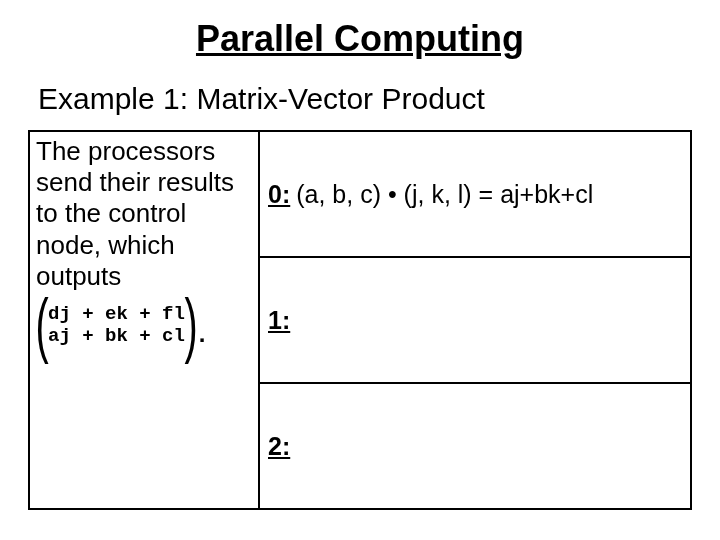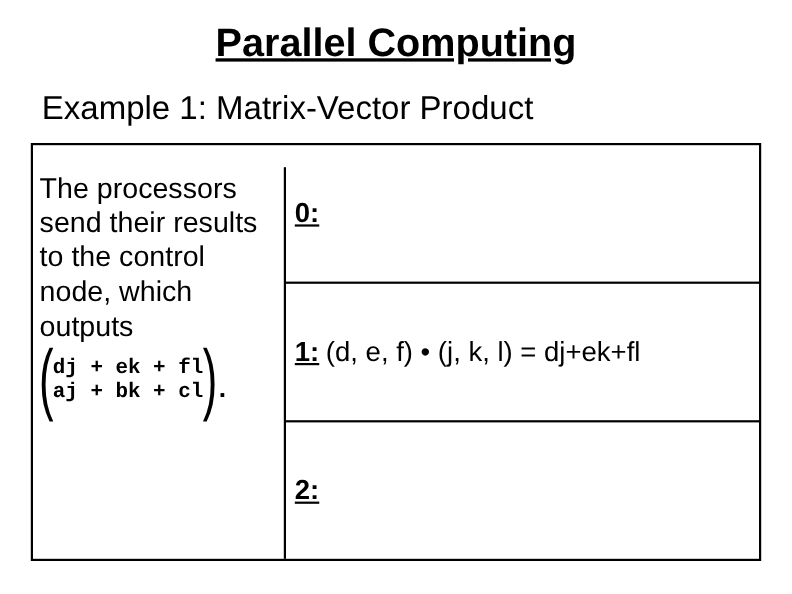--- a/index.html
+++ b/index.html
@@ -39,21 +39,20 @@
     gap: 0;
     border: 2px solid #000;
   }
   .left-col {
     width: 230px;
     box-sizing: border-box;
     padding: 4px 6px 6px 6px;
     display: flex;
     flex-direction: column;
     border-right: 2px solid #000;
-    margin-top: 20px;
   }
   .description {
     font-size: 26px;
     line-height: 1.2;
   }
   .matrix-row {
     display: flex;
     align-items: center;
     justify-content: flex-start;
     margin-top: 4px;
@@ -118,23 +117,23 @@
           <span>dj + ek + fl</span>
           <span>aj + bk + cl</span>
         </span>
         <span class="paren">)</span>
         <span class="period">.</span>
       </div>
     </div>
     <div class="right-col">
       <div class="proc">
         <span class="proc-label">0:</span>
+        <span>(a, b, c) • (j, k, l) = aj+bk+cl</span>
       </div>
       <div class="proc">
         <span class="proc-label">1:</span>
-        <span>(d, e, f) • (j, k, l) = dj+ek+fl</span>
       </div>
       <div class="proc">
         <span class="proc-label">2:</span>
       </div>
     </div>
   </div>
 </div>
 
 </body></html>

